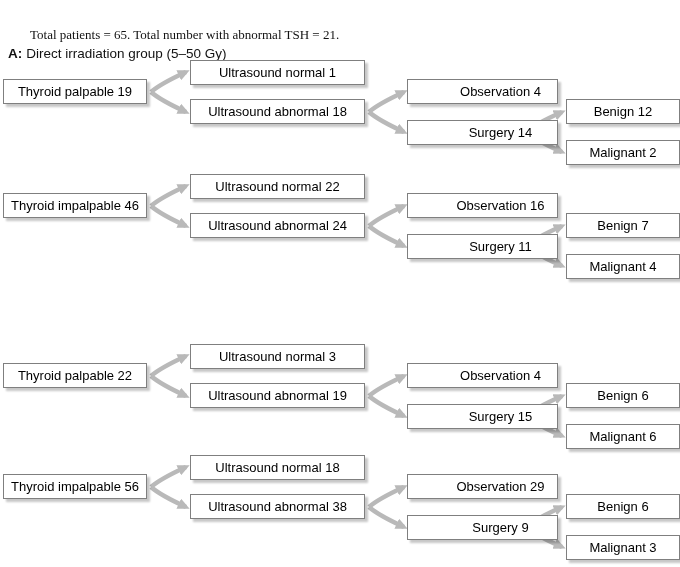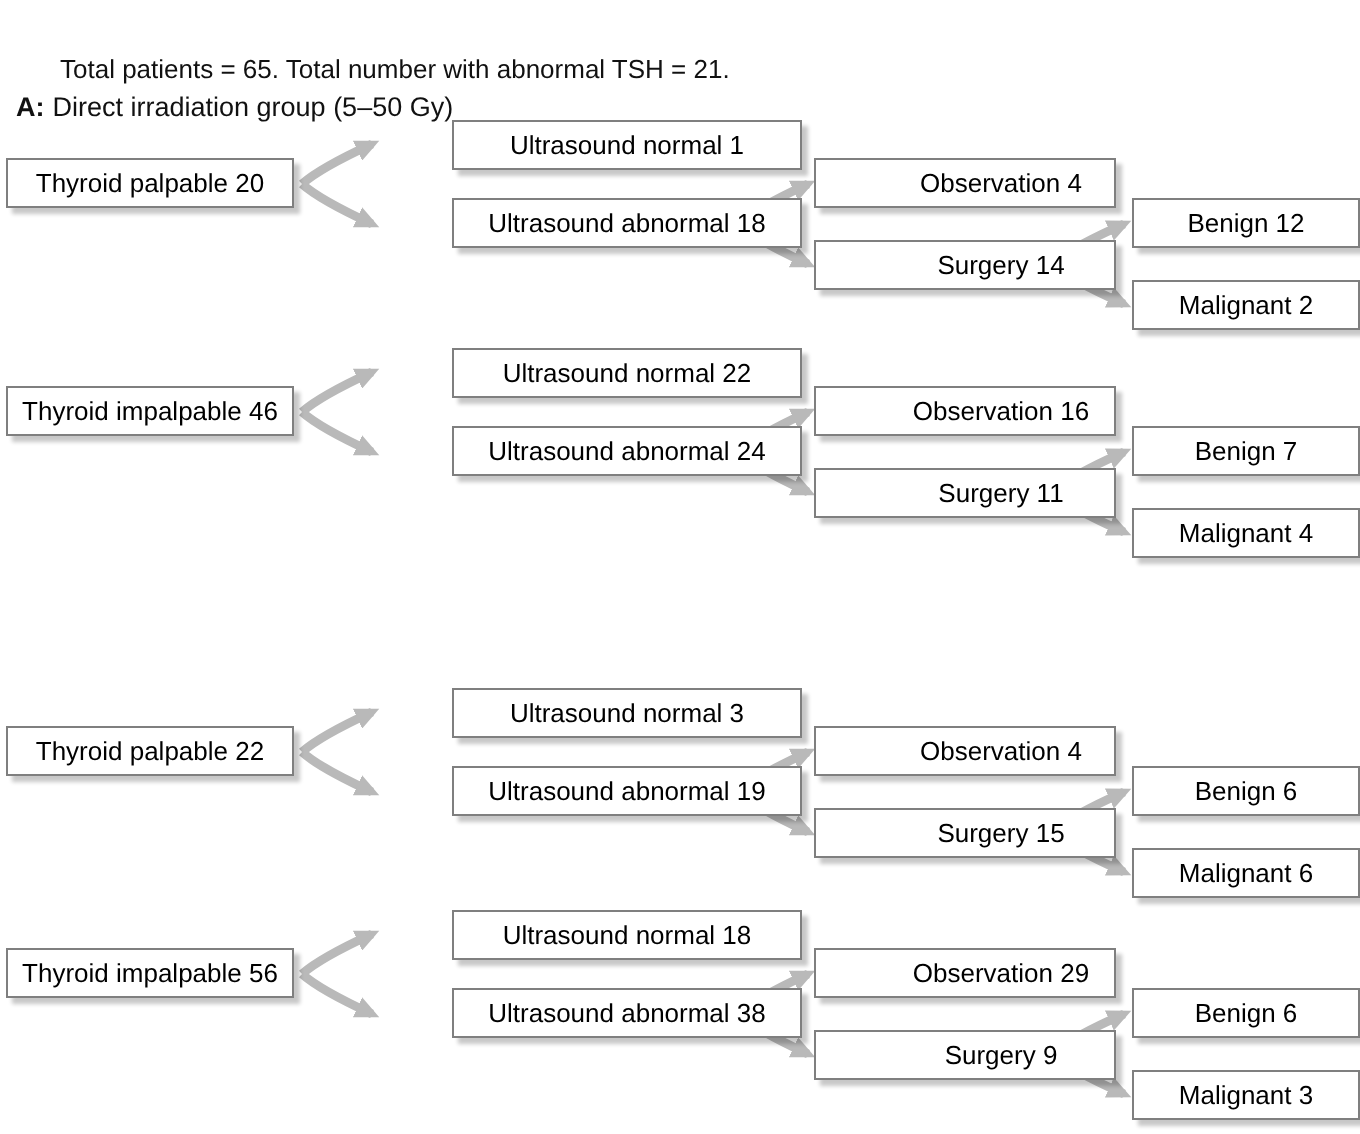--- a/index.html
+++ b/index.html
@@ -15,34 +15,35 @@
     position:absolute;left:8px;
     font-size:13.5px;line-height:17px;color:#111;
     white-space:nowrap;
     margin-top:40px;
   }
   .glabel{font-weight:bold;margin-right:4px;}
   .gsub{
     position:absolute;left:30px;
     font-size:13px;line-height:16px;color:#111;
     white-space:nowrap;
+    font-family:Liberation Serif, serif;
   }
   .box{
     position:absolute;
     height:23px;
     background:#ffffff;
     border:1px solid #7f7f7f;
     box-shadow:3px 3px 2px rgba(0,0,0,0.22);
     display:flex;align-items:center;justify-content:center;
     font-size:13px;color:#000;
     white-space:nowrap;
     box-sizing:content-box;
   }
   .c1{left:3px;width:142px;}
-  .c2{left:190px;width:173px;margin-left:36px;}
+  .c2{left:190px;width:173px;}
   .c3{left:407px;width:113px;padding-left:36px;}
   .c4{left:566px;width:112px;}
   #arrows{
     position:absolute;left:0;top:0;width:680px;height:567px;
     pointer-events:none;
   }
   .branch{fill:none;stroke-width:4.5px;stroke-linecap:butt;}
 </style>
 </head>
 <body>
@@ -80,21 +81,21 @@
       <path d="M 526 527 Q 535 519 562 507" class="branch" stroke="#b9b9b9" marker-end="url(#ah)"></path>
       <path d="M 526 527 Q 535 535 562 547" class="branch" stroke="#b9b9b9" marker-end="url(#ah)"></path>
     </svg>
 
   <div class="gtitle" style="top:5px">
     <span class="glabel">A:</span><span>Direct irradiation group (5–50 Gy)</span>
   </div>
   <div class="gsub" style="top:27px">Total patients = 65. Total number with abnormal TSH = 21.</div>
 
   <div>
-    <div class="box c1" style="top:79px">Thyroid palpable 20</div>
+    <div class="box c1" style="top:79px">Thyroid palpable 19</div>
     <div class="box c2" style="top:60px">Ultrasound normal 1</div>
     <div class="box c2" style="top:99px">Ultrasound abnormal 18</div>
     <div class="box c3" style="top:79px">Observation 4</div>
     <div class="box c3" style="top:120px">Surgery 14</div>
     <div class="box c4" style="top:99px">Benign 12</div>
     <div class="box c4" style="top:140px">Malignant 2</div>
   </div>
 
   <div>
     <div class="box c1" style="top:193px">Thyroid impalpable 46</div>

